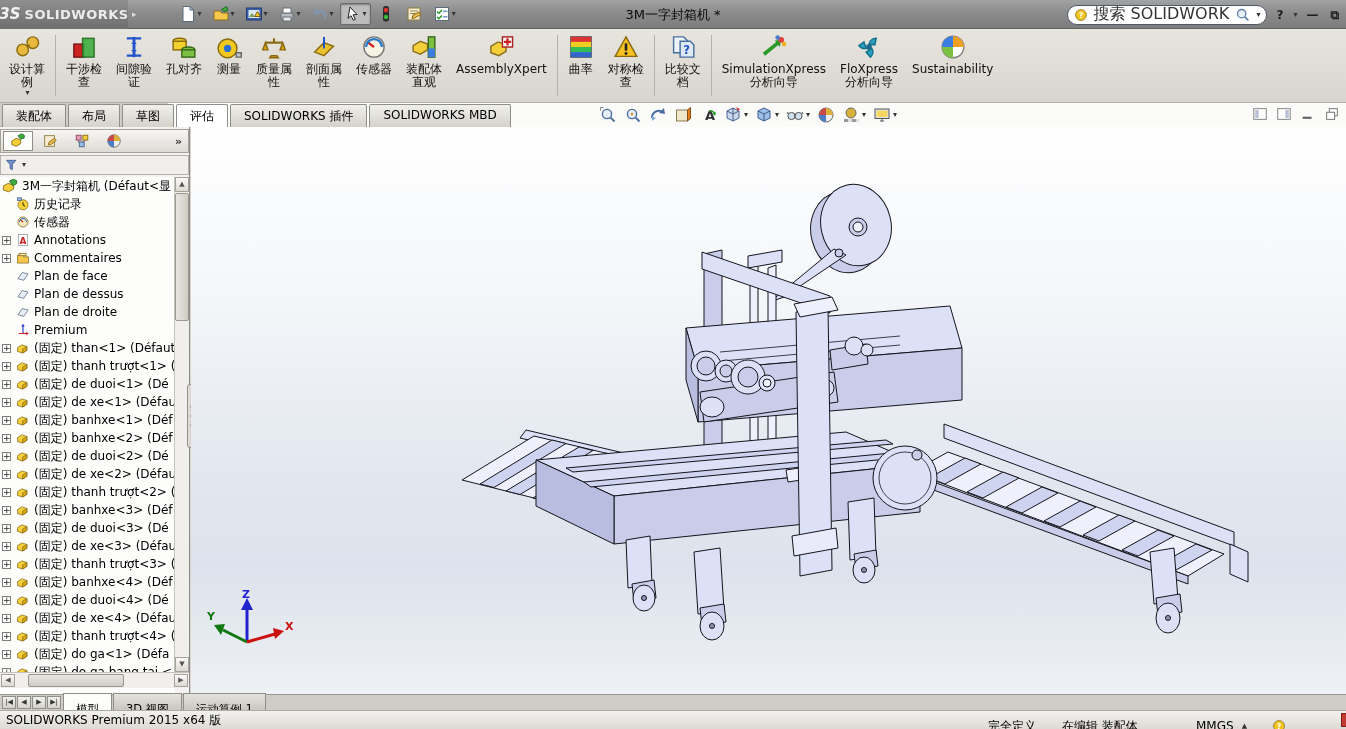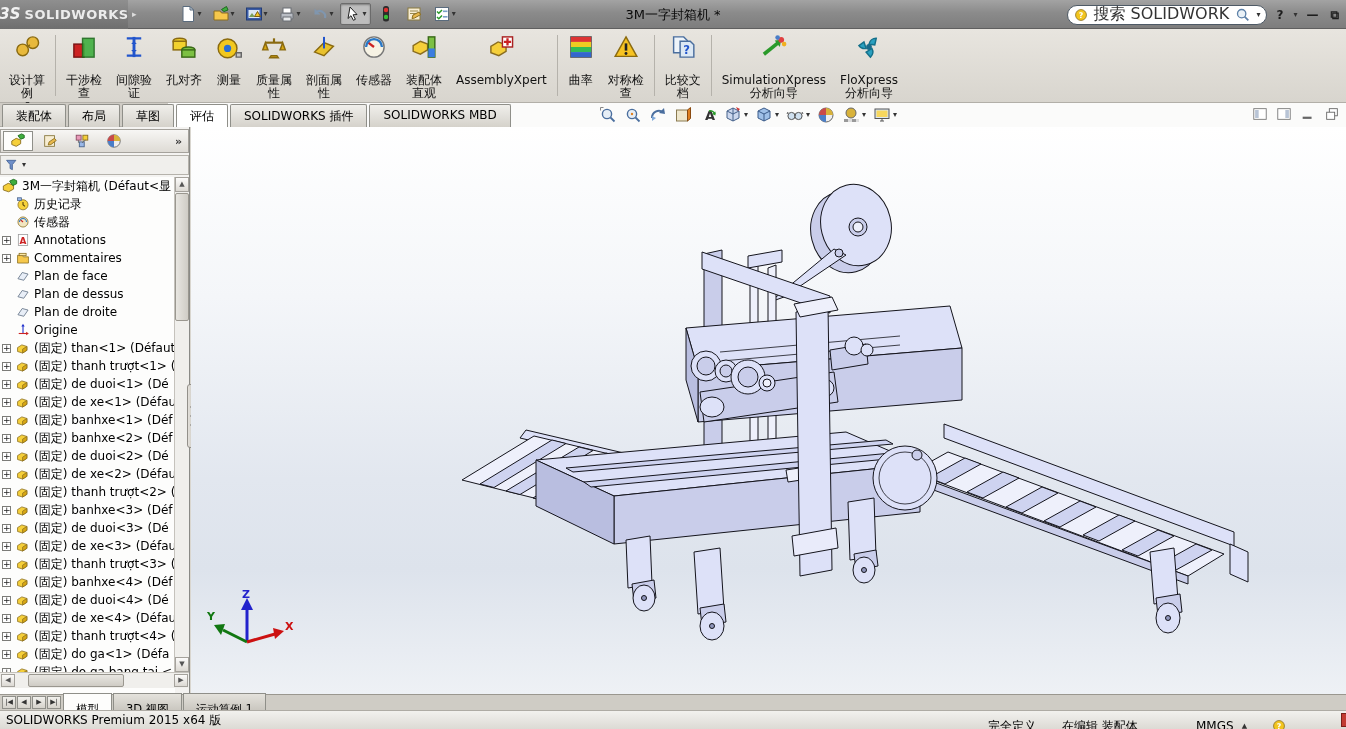--- a/index.html
+++ b/index.html
@@ -22,21 +22,21 @@
     font-size:13px;color:#0a0a0a;pointer-events:none;}
   #tright{position:absolute;right:4px;top:0;height:29px;display:flex;align-items:center;gap:6px;}
   #searchbox{width:200px;height:20px;background:#fff;border:1px solid #4e5a66;border-radius:10px;display:flex;align-items:center;padding:0 6px;gap:5px;}
   #searchbox .ph{color:#333;font-size:16px;flex:1;white-space:nowrap;overflow:hidden;}
   .winglyph{color:#1d1d1d;font-size:12px;font-weight:bold;padding:0 3px;}
   
   #ribbon{position:absolute;left:0;top:29px;width:1346px;height:74px;
     background:linear-gradient(#e8e5df,#d8d5ce);border-bottom:1px solid #b2afa8;display:flex;align-items:stretch;padding:2px 4px 2px 2px;}
   .ritem{display:flex;flex-direction:column;align-items:center;justify-content:flex-start;padding:3px 7px 0 7px;
     text-align:center;line-height:13px;white-space:pre-line;color:#111;}
-  .ritem .rlabel{margin-top:14px;}
+  .ritem .rlabel{margin-top:3px;}
   .rsep{width:1px;background:#b5b2ab;margin:4px 3px;}
   
   #cmrow{position:absolute;left:0;top:103px;width:1346px;height:24px;background:#fbfbfa;}
   #cmrow .grayseg{position:absolute;left:0;top:0;width:168px;height:24px;background:#cfccc5;border-bottom:1px solid #b2afa8;}
   #cmtabs{position:absolute;left:2px;top:1px;display:flex;gap:2px;height:23px;}
   .cmtab{padding:3px 13px 0 13px;height:23px;border:1px solid #8f8f89;border-bottom:none;border-radius:2px 2px 0 0;
     background:linear-gradient(#f0efeb,#d5d2cb);font-size:12px;}
   .cmtab.active{background:#fff;}
   #hud{position:absolute;left:598px;top:2px;display:flex;align-items:center;gap:5px;}
   .hudbtn{display:flex;align-items:center;gap:1px;padding:1px;}
@@ -299,20 +299,26 @@
             <circle cx="11.5" cy="2.5" r="1.6" fill="#4a7ec8"></circle>
           </svg></span><span class="rlabel">SimulationXpress
 分析向导</span></div>
       <div class="ritem"><span style="display: inline-flex;"><svg width="26" height="26" viewBox="0 0 18 18">
             <circle cx="9" cy="9" r="2" fill="#1a6a8a"></circle>
             <path d="M9 7a5 5 0 0 1 5-4l-1 4.5z" fill="#2aa0c0" stroke="#14708a"></path>
             <path d="M11 10a5 5 0 0 1-1 6l-3-3.5z" fill="#2aa0c0" stroke="#14708a"></path>
             <path d="M7 10a5 5 0 0 1-5-2l3.5-2.5z" fill="#2aa0c0" stroke="#14708a"></path>
           </svg></span><span class="rlabel">FloXpress
 分析向导</span></div>
+      <div class="ritem"><span style="display: inline-flex;"><svg width="26" height="26" viewBox="0 0 18 18">
+            <circle cx="9" cy="9" r="7.5" fill="#fff" stroke="#888"></circle>
+            <path d="M9 1.5a7.5 7.5 0 0 1 7.5 7.5H9z" fill="#f0a020"></path>
+            <path d="M1.5 9a7.5 7.5 0 0 0 7.5 7.5V9z" fill="#7cc043"></path>
+            <path d="M9 1.5A7.5 7.5 0 0 0 1.5 9H9z" fill="#3b7de0"></path>
+          </svg></span><span class="rlabel">Sustainability</span></div>
     </div>
 
   <div id="cmrow">
     <div class="grayseg"></div>
     <div id="cmtabs">
         <span class="cmtab">装配体</span>
         <span class="cmtab">布局</span>
         <span class="cmtab">草图</span>
         <span class="cmtab active">评估</span>
         <span class="cmtab">SOLIDWORKS 插件</span>
@@ -575,21 +581,21 @@
         </div>
         <div class="trow">
           <span style="display: inline-flex;">
             <svg width="14" height="14" viewBox="0 0 18 18">
               <path d="M9 2.5v11" stroke="#2233cc" stroke-width="1.4"></path>
               <path d="M9 1l-2.2 3.5h4.4z" fill="#2233cc"></path>
               <path d="M3.5 13.5h11" stroke="#cc2222" stroke-width="1.4"></path>
               <path d="M16.5 13.5L13 11.3v4.4z" fill="#cc2222"></path>
             </svg>
           </span>
-          <span class="tlabel">Origine</span>
+          <span class="tlabel">Premium</span>
         </div>
         <div class="trow">
           <span class="exp">+</span>
           <span style="display: inline-flex;">
             <svg width="14" height="14" viewBox="0 0 18 18">
               <path d="M2 8.5l5.5-3.5 6.5 2v5l-5.5 3.5-6.5-2z" fill="#f5cf3a" stroke="#8a6d1f"></path>
               <path d="M14 7v5l-5.5 3.5v-5z" fill="#d9a811" stroke="#8a6d1f"></path>
             </svg>
           </span>
           <span class="tlabel">(固定) than&lt;1&gt; (Défaut</span>

